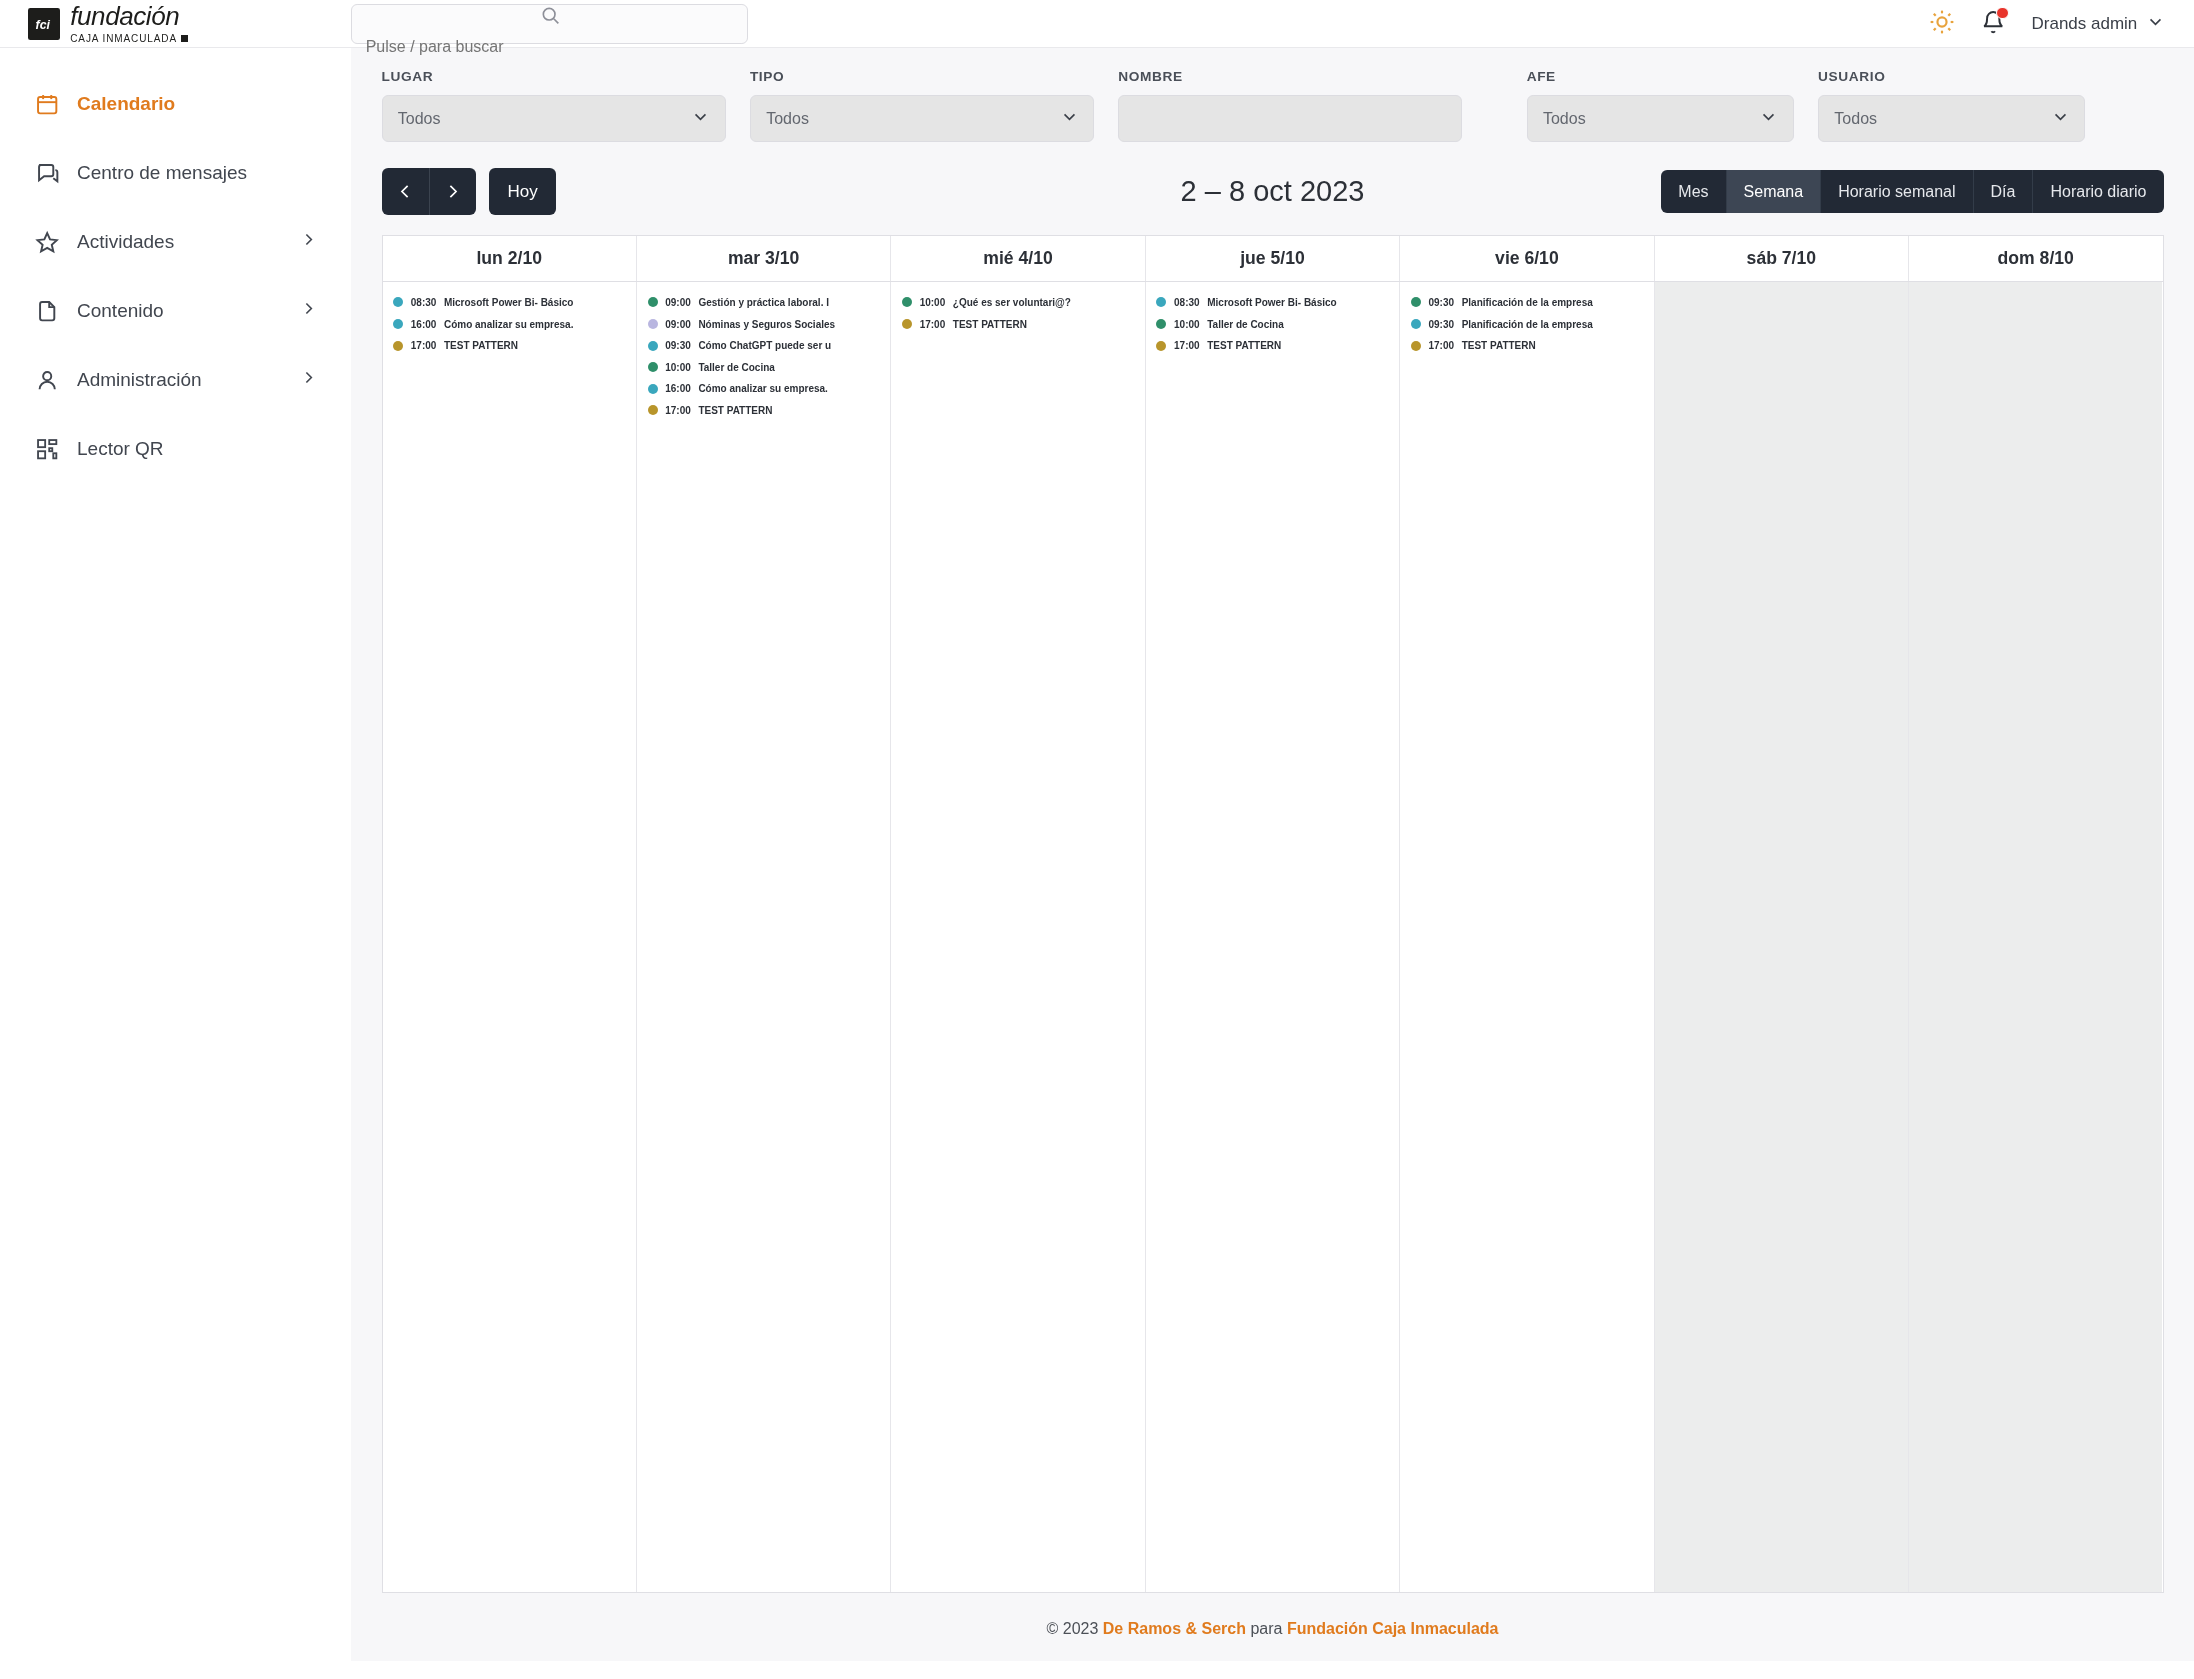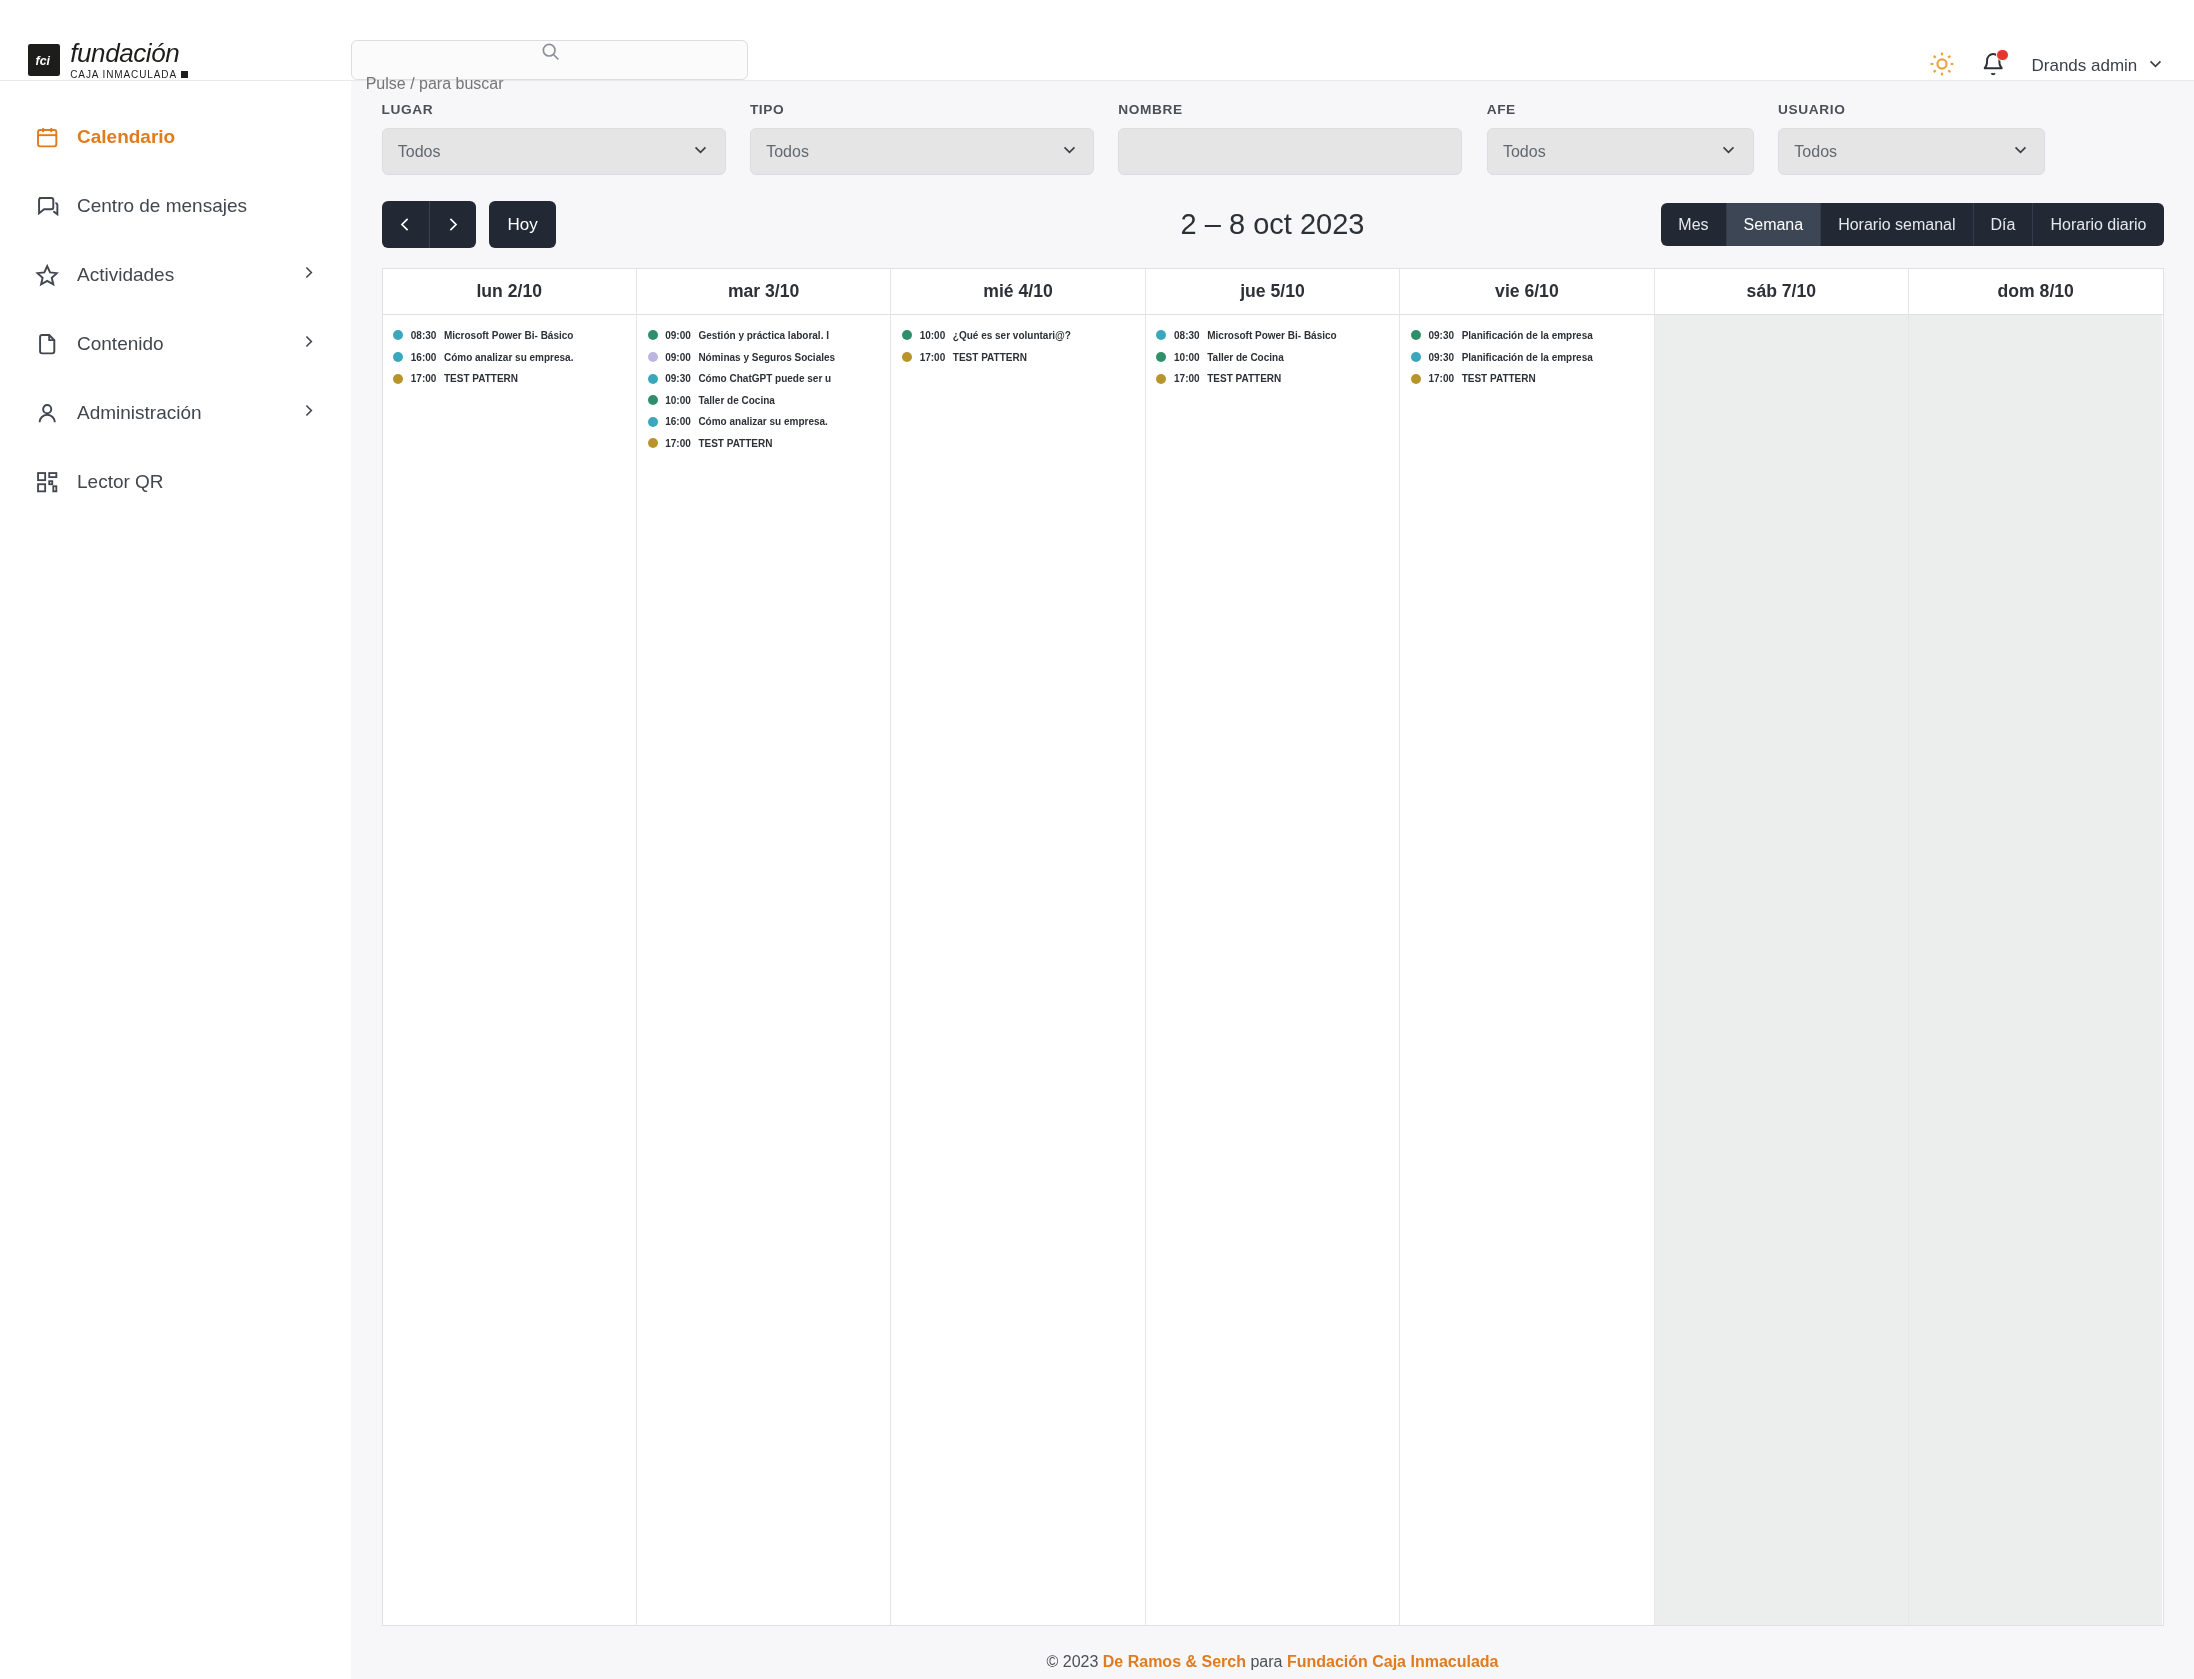--- a/index.html
+++ b/index.html
@@ -7,25 +7,25 @@
     width: 2194px;
     height: 1680px;
     background: #ffffff;
     font-family: "Liberation Sans", sans-serif;
     color: #2c3037;
     overflow: hidden;
   }
 
   
   .topbar {
-    height: 81px;
+    height: 48px;
     background: #ffffff;
     border-bottom: 0.8px solid #e9e9ec;
     display: flex;
-    align-items: flex-end;
+    align-items: center;
     position: relative;
   }
   .logo-wrap {
     width: 351px;
     display: flex;
     align-items: center;
     padding-left: 27.5px;
     gap: 10.7px;
   }
   .logo-mark {
@@ -156,21 +156,21 @@
     display: flex;
     align-items: center;
     justify-content: space-between;
     padding: 0 15.3px;
     font-size: 16px;
     color: #63676f;
   }
   .f-lugar { width: 344px; }
   .f-tipo { width: 344px; }
   .f-nombre { width: 344px; }
-  .f-afe { width: 267px; }
+  .f-afe { width: 267px; margin-left: 40px; }
   .f-usuario { width: 267px; }
   .f-nombre .filter-ctl { color: #2c3037; }
 
   
   .toolbar {
     display: flex;
     align-items: center;
     margin-top: 26px;
     position: relative;
     height: 47px;

